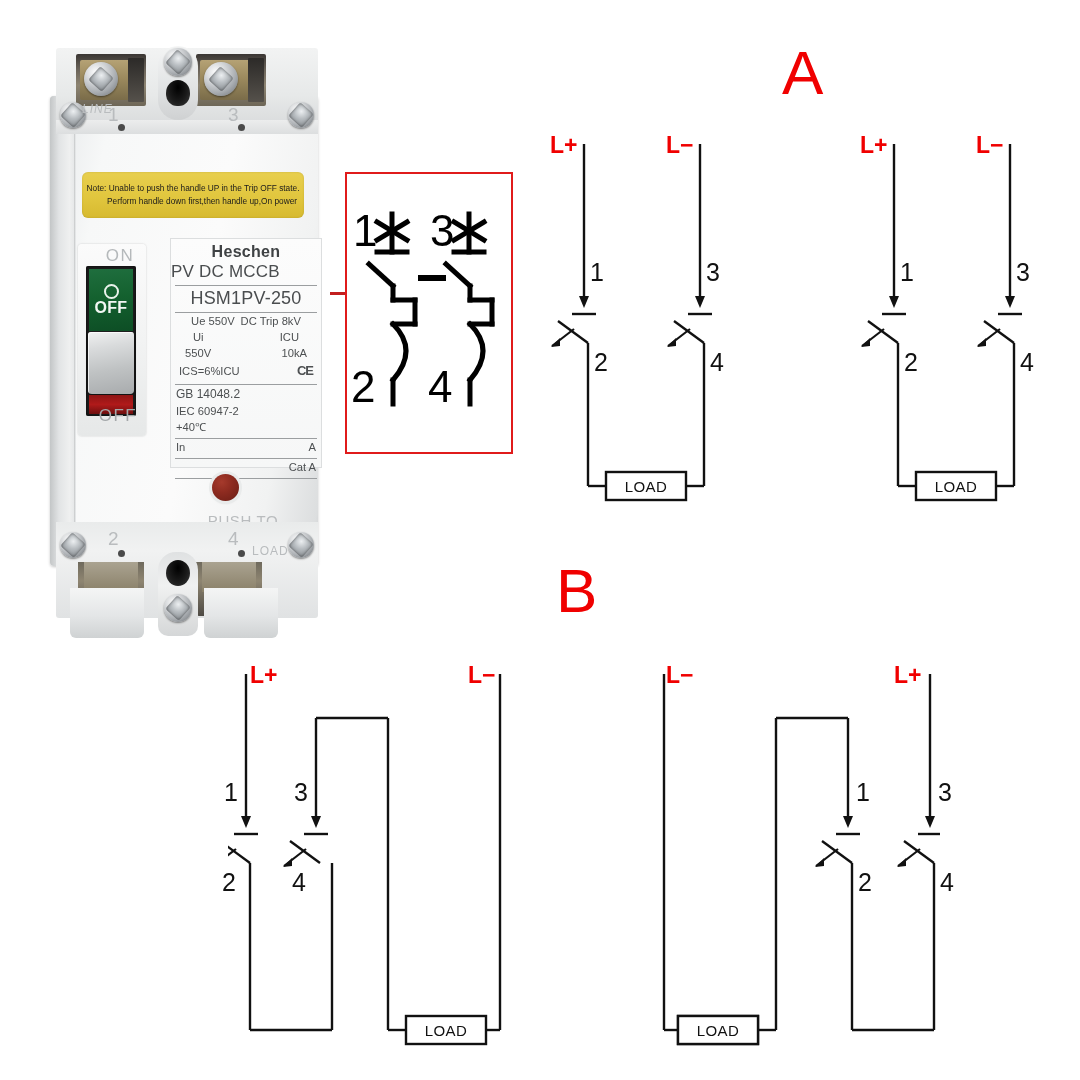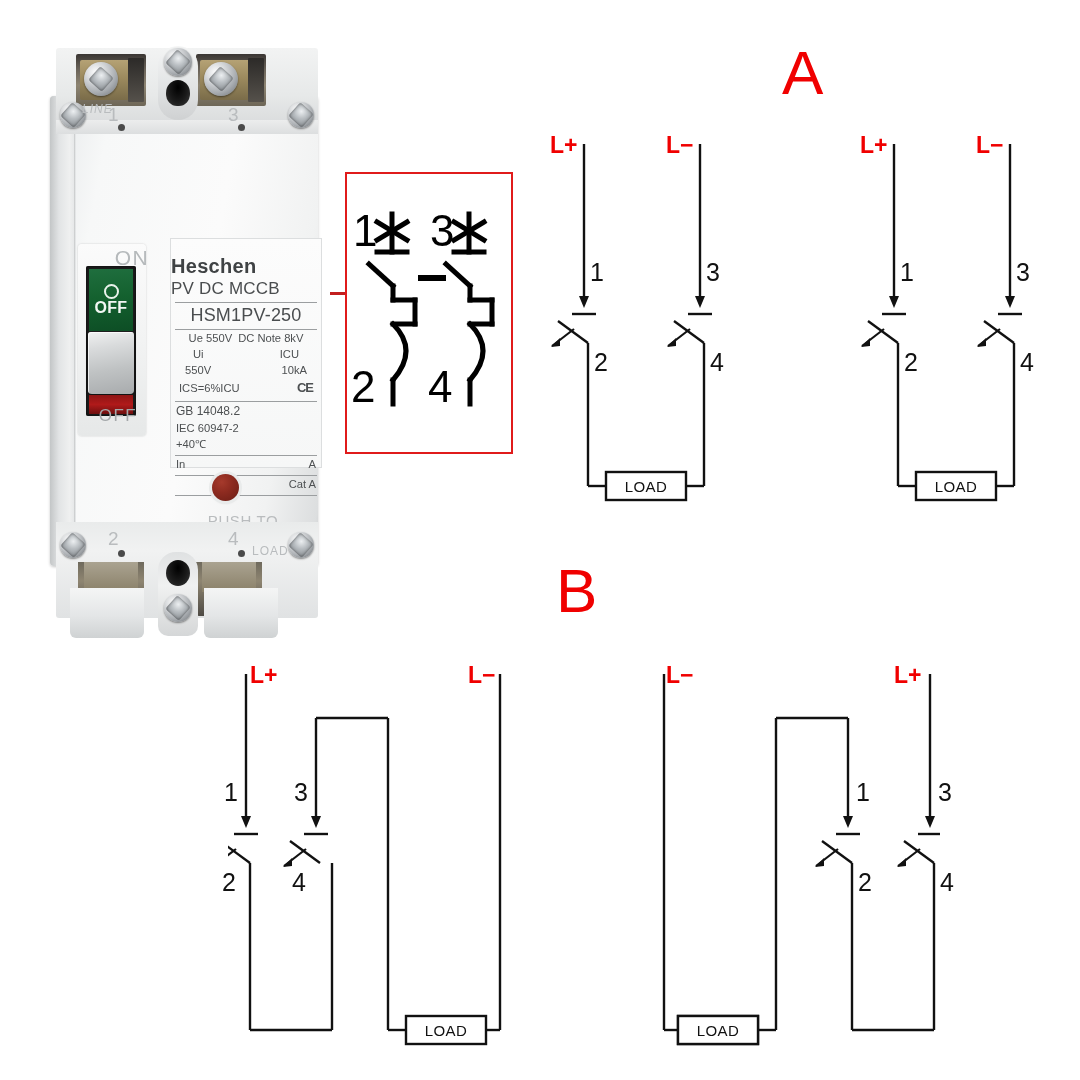--- a/index.html
+++ b/index.html
@@ -146,33 +146,33 @@
   .rocker-handle{
     position:absolute;left:50px;top:310px;width:46px;height:62px;
     background:linear-gradient(170deg,#f0f1f1 0%,#d9dbdc 25%,#bfc2c3 60%,#a8abad 100%);
     border-radius:3px 3px 4px 4px;
     box-shadow:0 2px 3px rgba(0,0,0,.45), inset 1px 1px 0 rgba(255,255,255,.7);
   }
   .rocker-red{
     position:absolute;left:51px;top:373px;width:44px;height:19px;
     background:linear-gradient(180deg,#8e1414 0%,#b01a1a 50%,#6e0f0f 100%);
   }
-  .on-text{position:absolute;left:68px;top:224px;width:52px;text-align:center;
-    color:#b5b9bb;font-size:21px;letter-spacing:1.5px;}
+  .on-text{position:absolute;left:56px;top:224px;width:52px;text-align:center;
+    color:#b5b9bb;font-size:17px;letter-spacing:1.5px;}
   .off-text{position:absolute;left:52px;top:384px;width:56px;text-align:center;
     color:#a4a8aa;font-size:17px;letter-spacing:1.5px;}
 
   
   .plate{
     position:absolute;left:132px;top:216px;width:150px;height:228px;
     background:linear-gradient(180deg,#fcfcfc 0%,#f6f7f7 100%);
     border:1px solid #dcdedf;
   }
-  .plate-brand{font-size:20px;font-weight:bold;color:#3f4244;
-    letter-spacing:.3px;margin-top:16px;}
+  .plate-brand{text-align:center;font-size:16px;font-weight:bold;color:#3f4244;
+    letter-spacing:.3px;margin-top:4px;}
   .plate-type{text-align:left;font-size:17px;color:#4a4d4f;margin-top:1px;letter-spacing:.2px;}
   .hr{height:1px;background:#9b9ea0;margin:3px 4px 0;}
   .plate-model{text-align:center;font-size:18px;color:#4a4d4f;margin-top:2px;letter-spacing:.2px;}
   .prow{display:flex;justify-content:space-between;padding:0 5px;font-size:11.2px;color:#4d5052;line-height:1.45;}
   .prow.ctr{justify-content:center;gap:6px;}
   .ce{font-size:13px;font-weight:bold;letter-spacing:-1px;}
   .plate-sm{font-size:12px;color:#4d5052;padding:0 5px;line-height:1.5;}
 
   
   .trip-btn{
@@ -218,41 +218,45 @@
   <div class="screw boss-screw"></div>
   <div class="boss-hole"></div>
   <div class="screw corner-screw cs-tl"></div>
   <div class="screw corner-screw cs-tr"></div>
   <div class="mark mk-line">LINE</div>
   <div class="mark mk-1">1</div>
   <div class="mark mk-3">3</div>
   <div class="dot dt-1"></div>
   <div class="dot dt-3"></div>
 
+  <div class="note-label">
+    <span>Note: Unable to push the handle UP in the Trip OFF state.</span>
+    <span class="note-l2">Perform handle down first,then handle up,On power</span>
+  </div>
 
   <div class="rocker-frame"></div>
   <div class="on-text">ON</div>
   <div class="rocker-well"></div>
   <div class="rocker-green">
     <div class="ro-circ"></div>
     <div class="ro-off">OFF</div>
   </div>
   <div class="rocker-handle"></div>
   <div class="rocker-red"></div>
   <div class="off-text">OFF</div>
 
   <div class="plate">
     <div class="plate-brand">Heschen</div>
     <div class="plate-type">PV DC MCCB</div>
     <div class="hr"></div>
     <div class="plate-model">HSM1PV-250</div>
     <div class="hr"></div>
     <div class="prow ctr">
       <span>Ue 550V</span>
-      <span>DC Note 8kV</span>
+      <span>DC Trip 8kV</span>
     </div>
     <div class="prow" style="padding:0 22px;">
       <span>Ui</span>
       <span>ICU</span>
     </div>
     <div class="prow" style="padding:0 14px;">
       <span>550V</span>
       <span>10kA</span>
     </div>
     <div class="prow" style="padding:0 8px;align-items:center;">

